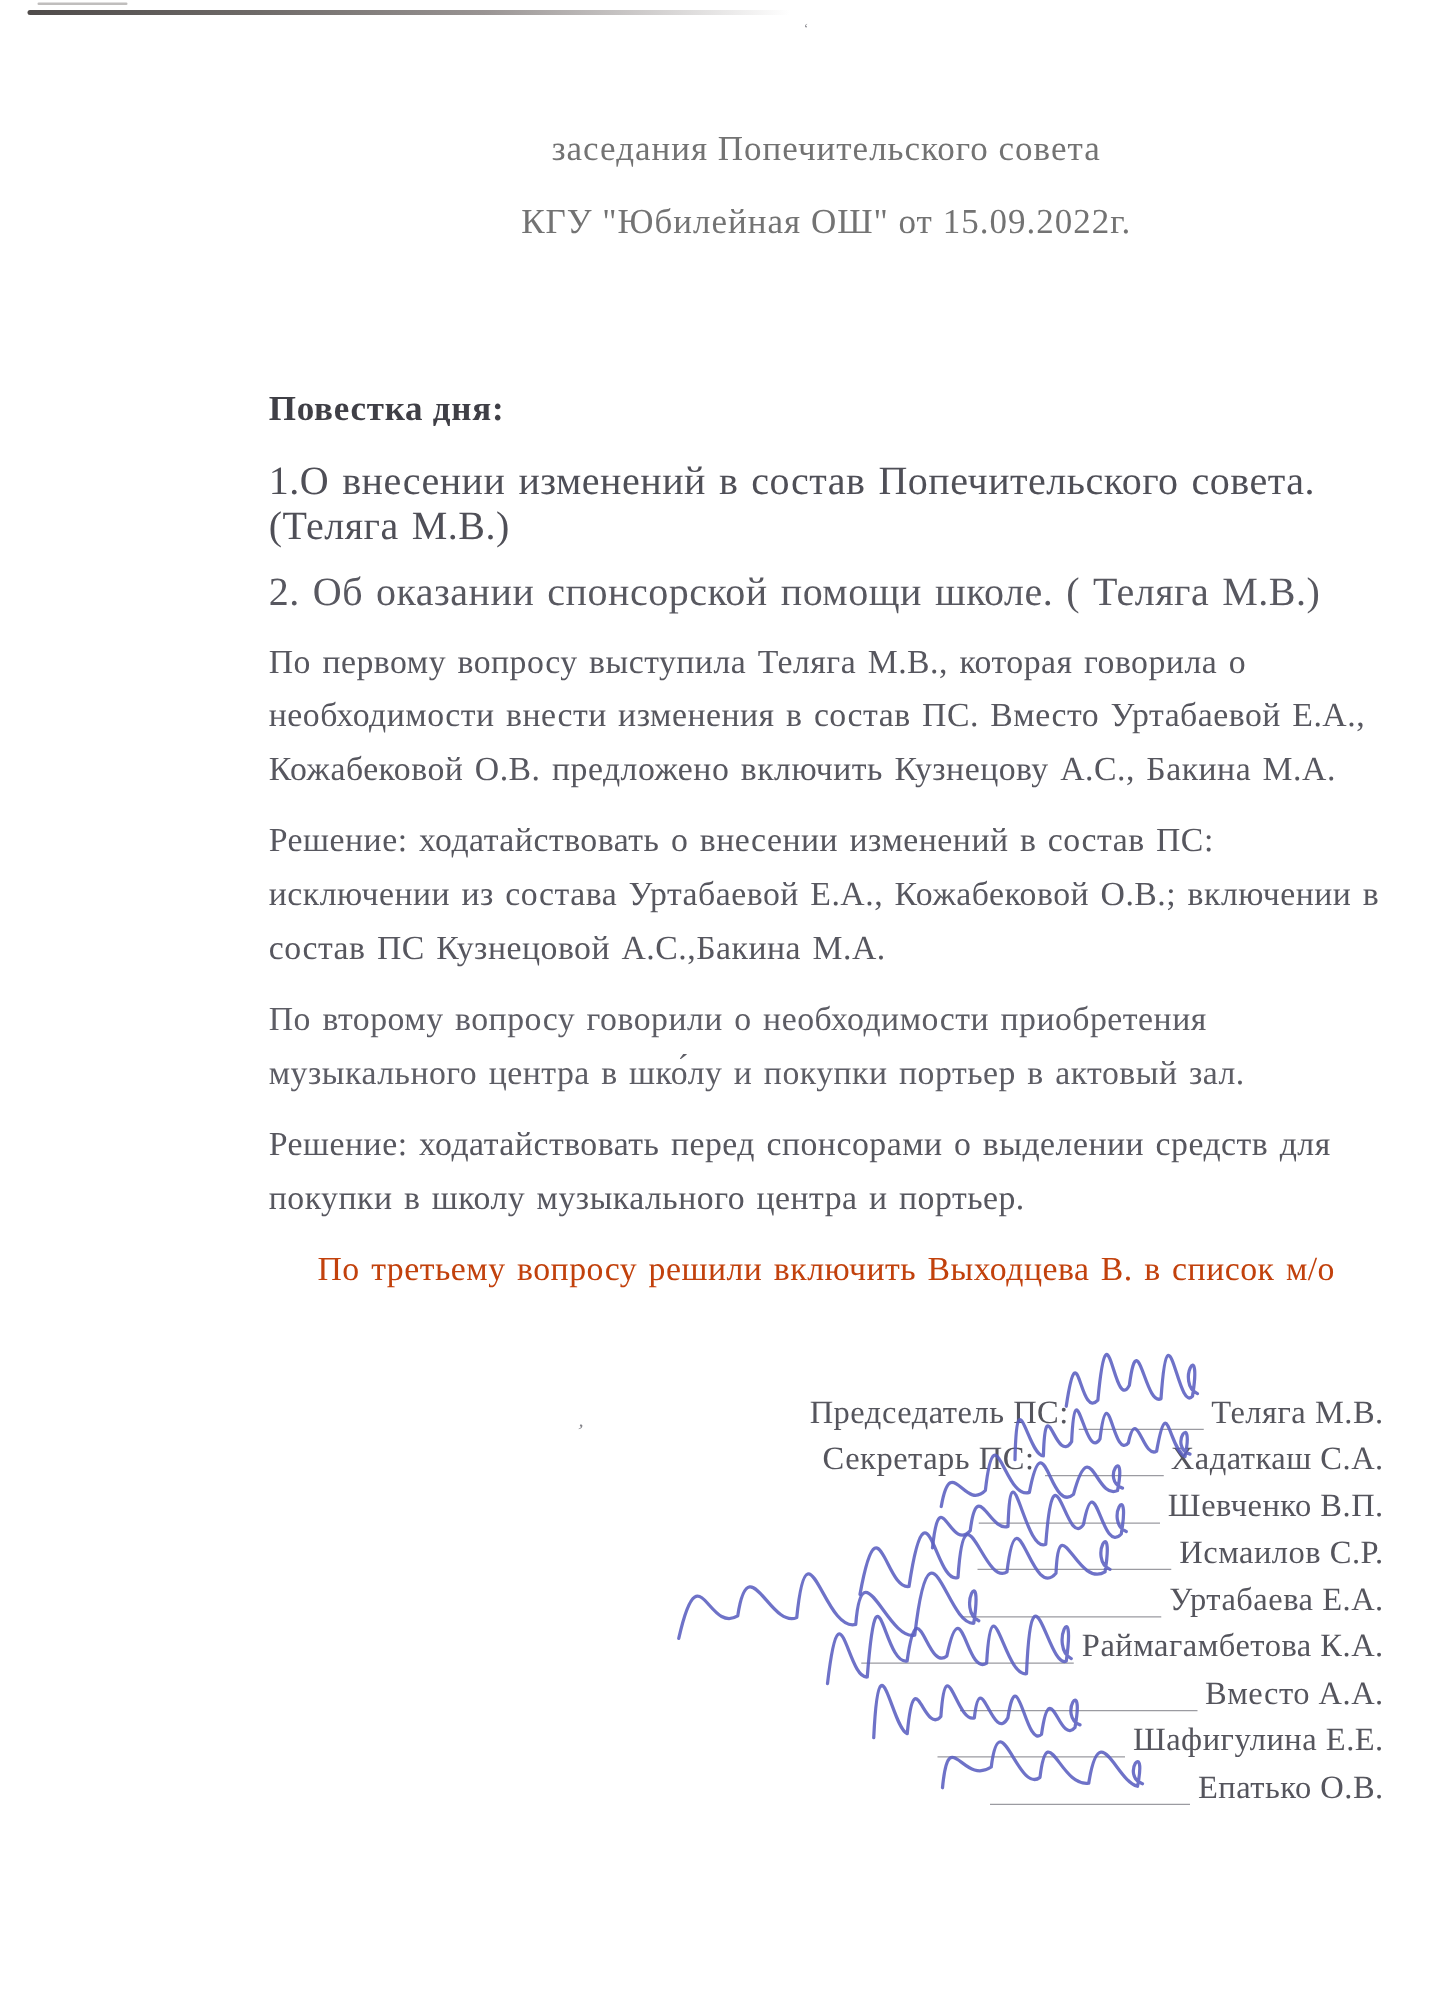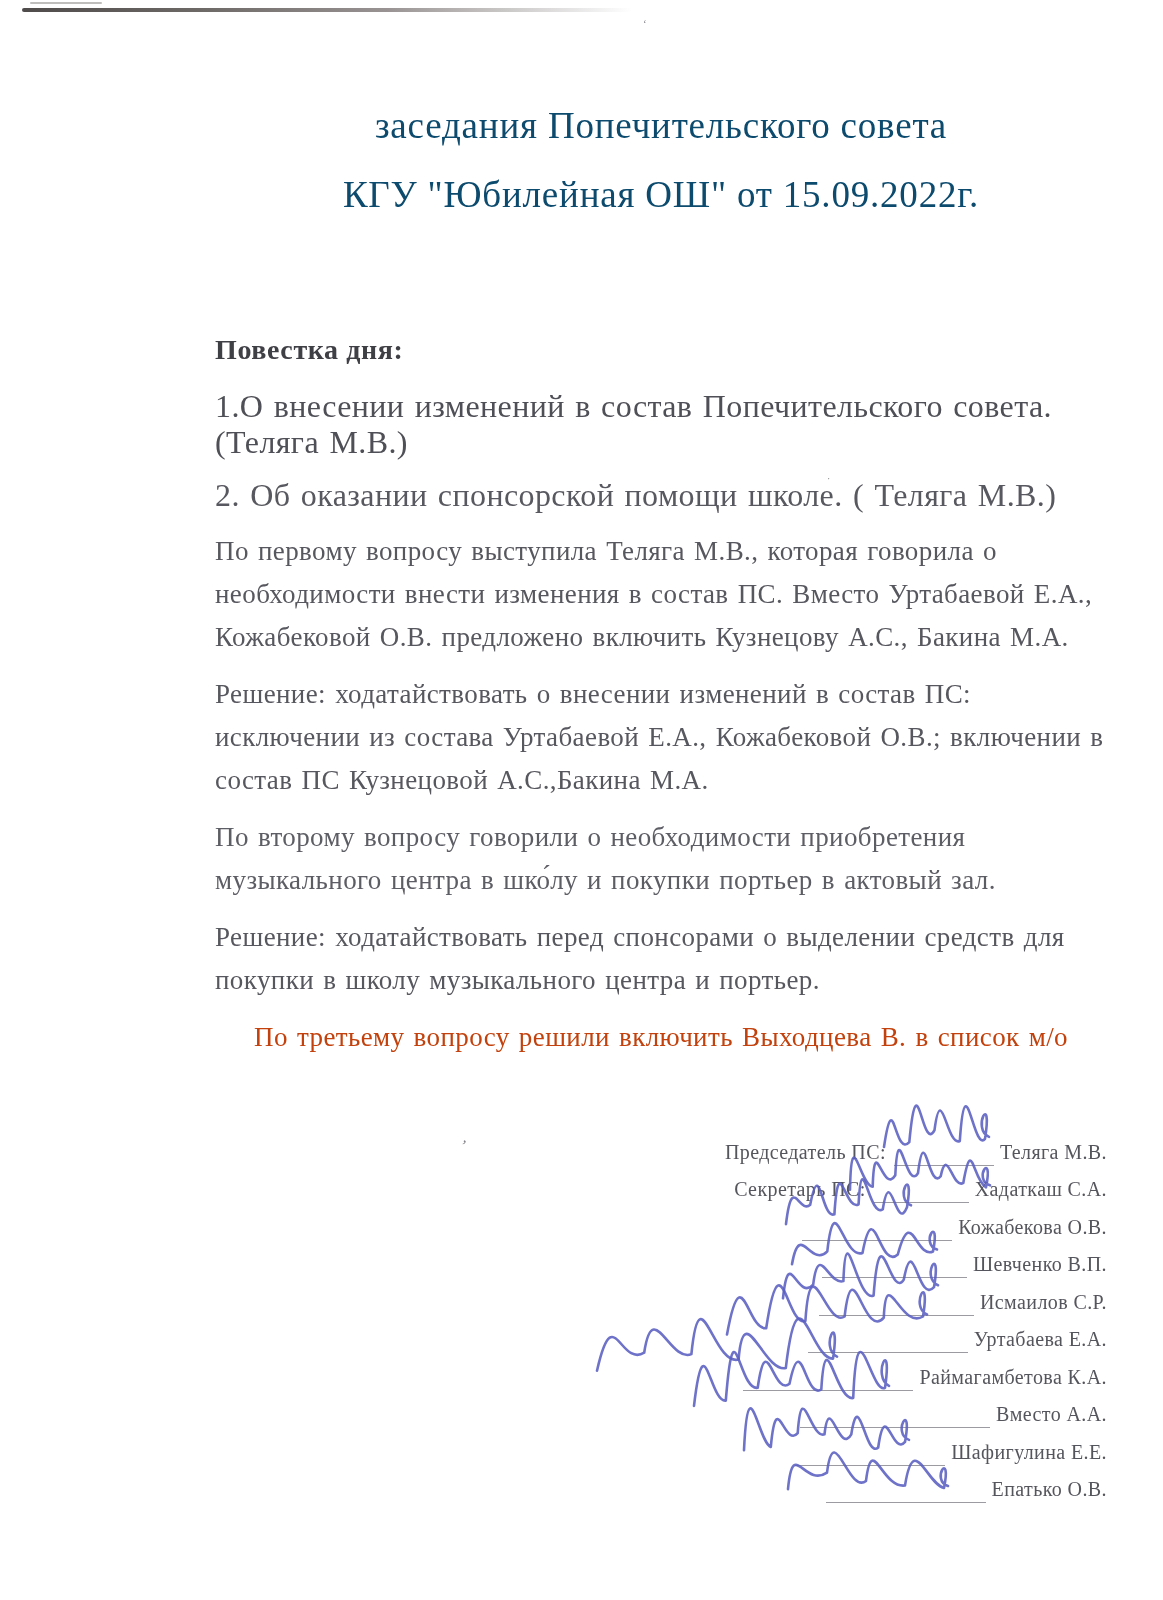--- a/index.html
+++ b/index.html
@@ -28,21 +28,21 @@
 
   .content{
     position:absolute;left:215px;top:104px;width:892px;
   }
   .doc-header{text-align:center;margin-bottom:118px;}
   .doc-title{
     font-size:28px;font-weight:700;color:#3d3d44;
     letter-spacing:1px;margin:0 0 24px 0;
   }
   .doc-subtitle,.doc-orgline{
-    font-size:37px;font-weight:400;color:#0c4a6e;
+    font-size:28px;font-weight:400;color:#737373;
     letter-spacing:.8px;margin:0 0 26px 0;
   }
   .agenda-heading{
     font-size:28px;font-weight:700;color:#3f3f46;
     letter-spacing:.6px;margin:0 0 22px 0;
   }
   .agenda p{
     font-size:32px;margin:0 0 17px 0;line-height:36px;
     letter-spacing:.4px;word-spacing:2px;color:#4f4f57;
   }
@@ -51,21 +51,21 @@
   .paras p{
     font-size:27px;margin:0 0 14px 0;line-height:43px;
     letter-spacing:.4px;word-spacing:2px;color:#57575f;
   }
   .paras p:nth-of-type(3){color:#5d5d65;}
   .paras p:nth-of-type(5){color:#c2410c;text-align:center;}
 
   .sig-block{margin-top:72px;}
   .sig-row{
     display:flex;justify-content:flex-end;align-items:flex-end;
-    height:37.5px;font-size:20px;letter-spacing:.4px;color:#55555d;
+    height:37.5px;font-size:26px;letter-spacing:.4px;color:#55555d;
     position:relative;
   }
   .sig-label{white-space:nowrap;line-height:34px;}
   .sig-line{
     position:relative;display:inline-block;height:30px;
     border-bottom:1.6px solid #9b9ba1;margin:0 6px 3px 8px;
   }
   .sig-line svg{position:absolute;bottom:-8px;overflow:visible;pointer-events:none;}
   .sig-line path{fill:none;stroke-linecap:round;stroke-linejoin:round;}
   .sig-name{white-space:nowrap;line-height:34px;}
@@ -126,29 +126,20 @@
         <div class="sig-row">
           <span class="sig-label">Секретарь ПС:</span>
           <span class="sig-line" style="width: 95px;">
             <svg class="scribble" viewBox="0 0 150 78" style="width: 150px; height: 78px; left: -28px;">
               <path d="M4.0,57.7 C5.4,-12.5 14.4,54.7 26.7,54.7 C28.5,-2.9 36.7,63.8 49.3,43.3 C52.4,-21.5 60.1,61.1 72.0,41.1 C78.7,-13.0 82.5,59.2 94.7,44.3 C101.3,12.6 106.4,57.7 117.3,50.9 C126.0,1.9 126.6,47.7 140.0,55.3 C148.0,16.3 126.0,47.5 144.0,53.3" stroke="#5a5fc0" stroke-width="2.6" opacity="0.88"></path>
             </svg>
           </span>
           <span class="sig-name">Хадаткаш С.А.</span>
         </div>
 
-        <div class="sig-row">
-
-          <span class="sig-line" style="width: 150px;">
-            <svg class="scribble" viewBox="0 0 135 92" style="width: 135px; height: 92px; left: -20px;">
-              <path d="M4.0,68.1 C10.2,15.4 16.9,59.0 28.2,48.8 C37.8,-1.4 39.5,63.8 52.4,58.3 C56.6,-8.8 63.1,56.3 76.6,48.3 C79.7,-15.3 86.9,63.5 100.8,53.2 C108.6,4.8 114.0,78.4 125.0,51.3 C133.0,5.3 111.0,42.1 129.0,49.3" stroke="#5a5fc0" stroke-width="2.6" opacity="0.88"></path>
-            </svg>
-          </span>
-          <span class="sig-name">Кожабекова О.В.</span>
-        </div>
 
         <div class="sig-row">
 
           <span class="sig-line" style="width: 145px;">
             <svg class="scribble" viewBox="0 0 155 80" style="width: 155px; height: 80px; left: -34px;">
               <path d="M4.0,59.2 C11.8,14.5 22.3,63.8 39.3,46.3 C46.9,-21.2 54.7,54.9 74.5,47.9 C86.3,-13.6 91.1,66.3 109.8,49.5 C123.6,-1.7 127.5,54.5 145.0,46.5 C153.0,6.5 131.0,38.5 149.0,44.5" stroke="#5a5fc0" stroke-width="2.6" opacity="0.88"></path>
             </svg>
           </span>
           <span class="sig-name">Шевченко В.П.</span>
         </div>

